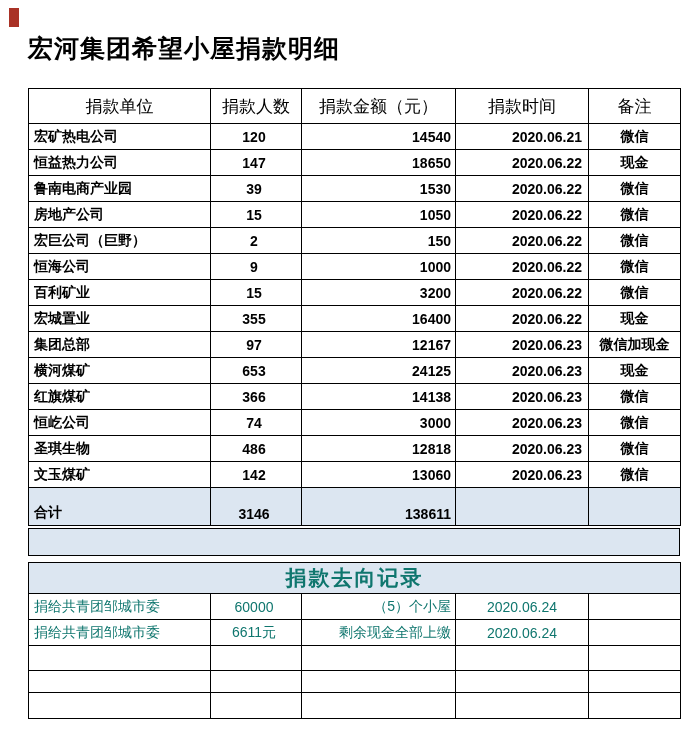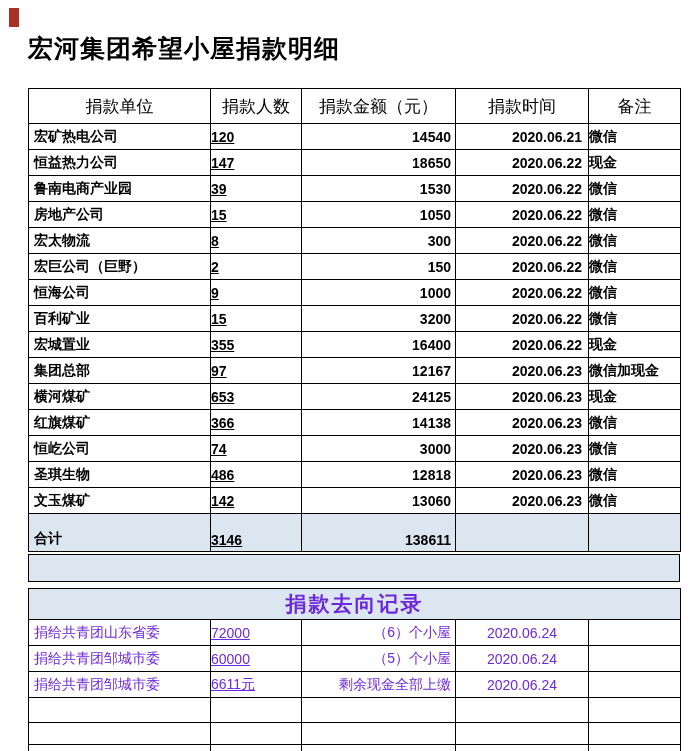--- a/index.html
+++ b/index.html
@@ -47,45 +47,45 @@
   }
   .donation-table { margin-top: 22px; }
   .donation-table th {
     height: 34px;
     font-size: 17px;
     font-weight: 400;
     text-align: center;
   }
   .donation-table td { height: 25px; font-weight: 700; }
   td.c-unit   { text-align: left;  padding-left: 5px; margin-left: 23px; }
-  td.c-people { text-align: left; padding-right: 4px; text-decoration: underline; }
+  td.c-people { text-align: center; padding-right: 4px; }
   td.c-amount { text-align: right; padding-right: 4px; }
   td.c-time   { text-align: right; padding-right: 6px; }
-  td.c-note   { text-align: left; }
+  td.c-note   { text-align: center; }
   tr.total-row td {
     height: 34px;
     vertical-align: bottom;
     padding-bottom: 3px;
   }
   .hl { background: var(--hl, #dce6f1); }
   .band {
     margin: 2px 0 0 28px;
     width: 650px;
     height: 26px;
     border: 1px solid #000;
   }
   .dest-table { margin-top: 6px; }
   .dest-table td.banner-cell {
     height: 30px;
     text-align: center;
     font-size: 21px;
     font-weight: 700;
     letter-spacing: 2px;
   }
-  .dest-table td { height: 25px; font-weight: 400; color: #6d28d9; }
+  .dest-table td { height: 25px; font-weight: 400; color: #0f766e; }
   .dest-table td.c-time { text-align: center; padding-right: 0; }
   .dest-table tr.empty-a td { height: 24px; }
   .dest-table tr.empty-b td { height: 21px; }
   .dest-table tr.empty-c td { height: 25px; }
 </style>
 </head>
 <body>
 
 <div class="corner-marker" style="background: rgb(169, 50, 38);"></div>
 
@@ -131,27 +131,20 @@
         <td class="c-note">微信</td>
       </tr>
       <tr>
         <td class="c-unit">房地产公司</td>
         <td class="c-people">15</td>
         <td class="c-amount">1050</td>
         <td class="c-time">2020.06.22</td>
         <td class="c-note">微信</td>
       </tr>
       <tr>
-        <td class="c-unit">宏太物流</td>
-        <td class="c-people">8</td>
-        <td class="c-amount">300</td>
-        <td class="c-time">2020.06.22</td>
-        <td class="c-note">微信</td>
-      </tr>
-      <tr>
         <td class="c-unit">宏巨公司（巨野）</td>
         <td class="c-people">2</td>
         <td class="c-amount">150</td>
         <td class="c-time">2020.06.22</td>
         <td class="c-note">微信</td>
       </tr>
       <tr>
         <td class="c-unit">恒海公司</td>
         <td class="c-people">9</td>
         <td class="c-amount">1000</td>
@@ -236,27 +229,20 @@
       <col style="width:133px">
       <col style="width:92px">
   </colgroup>
   <tbody>
     <tr>
       <td class="banner-cell hl" colspan="5">捐款去向记录</td>
     </tr>
   </tbody>
   <tbody>
       <tr>
-        <td class="c-unit">捐给共青团山东省委</td>
-        <td class="c-people">72000</td>
-        <td class="c-amount">（6）个小屋</td>
-        <td class="c-time">2020.06.24</td>
-        <td class="c-note"></td>
-      </tr>
-      <tr>
         <td class="c-unit">捐给共青团邹城市委</td>
         <td class="c-people">60000</td>
         <td class="c-amount">（5）个小屋</td>
         <td class="c-time">2020.06.24</td>
         <td class="c-note"></td>
       </tr>
       <tr>
         <td class="c-unit">捐给共青团邹城市委</td>
         <td class="c-people">6611元</td>
         <td class="c-amount">剩余现金全部上缴</td>

